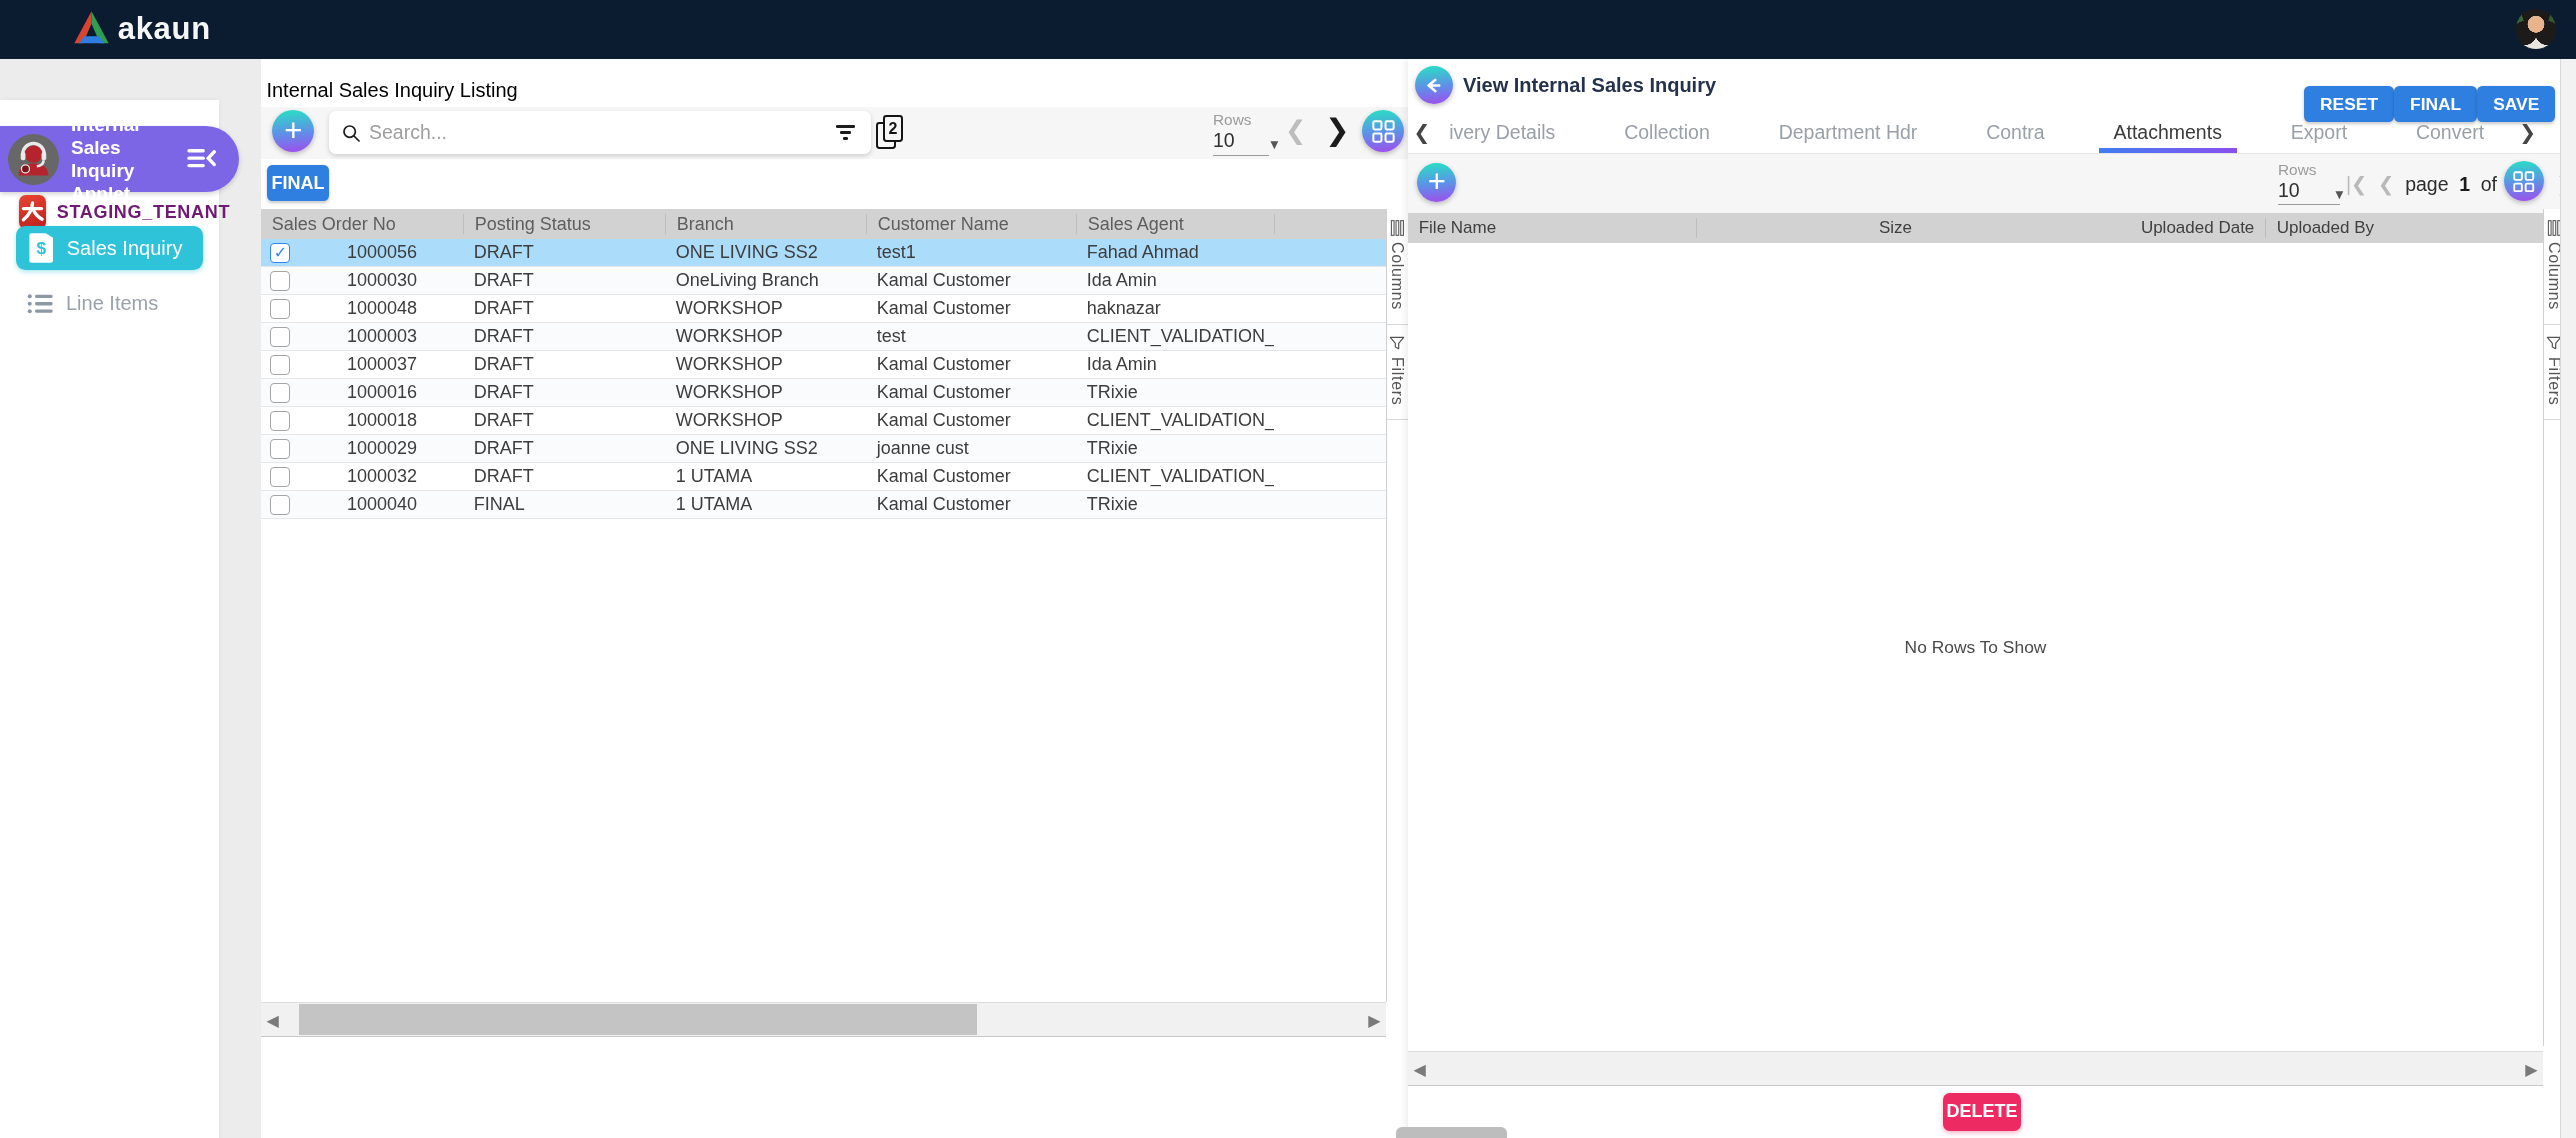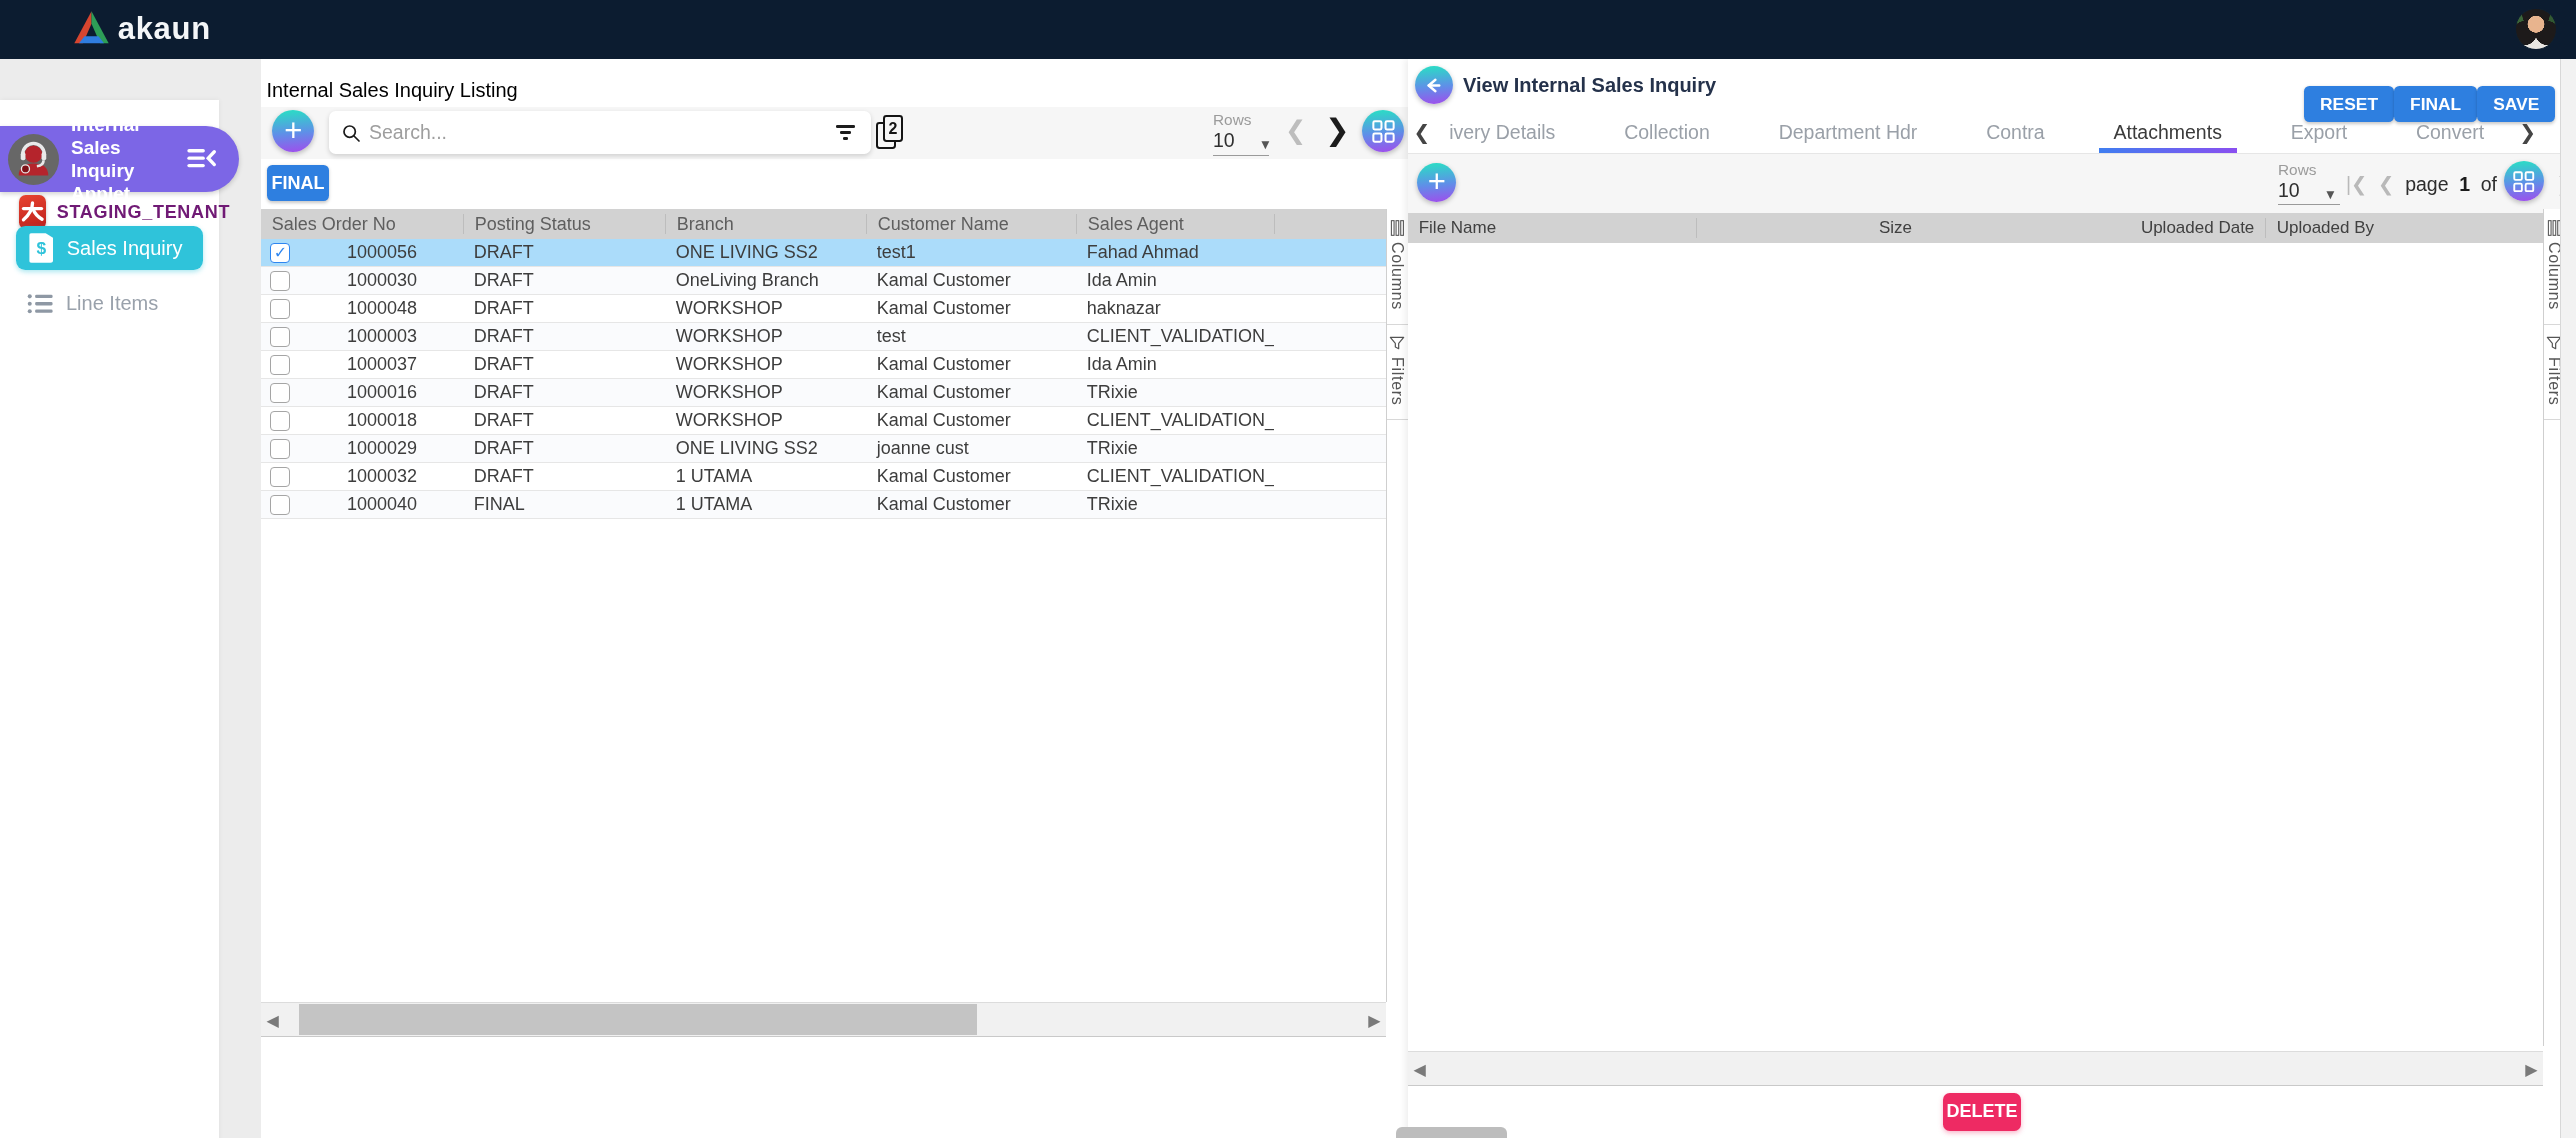--- a/index.html
+++ b/index.html
@@ -47,21 +47,21 @@
 
   
   .gbtn { border-radius:50%; background:linear-gradient(175deg,#2fd6c8 8%,#5f8fe8 55%,#a14cec 100%);
     display:flex; align-items:center; justify-content:center; cursor:pointer; border:none;
     box-shadow:0 2px 5.4px rgba(0,0,0,.25); }
   .plus-glyph { color:#fff; font-size:31px; font-weight:300; line-height:1; margin-top:-2.7px; }
   .blue-btn { background:#2e7fe0; color:#ffffff; font-weight:700; border:none; border-radius:5.4px;
     display:flex; align-items:center; justify-content:center; cursor:pointer; box-shadow:0 1.3px 3.4px rgba(0,0,0,.22); }
   .rows-widget { display:flex; flex-direction:column; }
   .rows-label { font-size:15.4px; color:#9b9b9b; }
-  .rows-value { display:flex; align-items:flex-end; gap:24px; border-bottom:1.3px solid #9a9a9a; padding-bottom:2.7px; cursor:pointer; }
+  .rows-value { display:flex; align-items:flex-end; gap:33px; border-bottom:1.3px solid #9a9a9a; padding-bottom:2.7px; cursor:pointer; }
   .rows-num { font-size:19.5px; color:#2f2f2f; }
   .caret { font-size:13.4px; color:#555; }
   .pg-chev { font-size:20px; color:#bdbdbd; cursor:pointer; line-height:1; }
   .pg-chev.dark { color:#1c1c1c; }
 
   
   .left-panel { position:absolute; left:261px; top:59px; width:1147px; height:1080px; background:#ffffff; z-index:10; }
   .lp-title { position:absolute; left:5.4px; top:20px; font-size:20px; color:#000000; font-weight:400; }
   .lp-toolbar { position:absolute; left:0; top:48px; width:1147px; height:52px; background:#f6f6f6; }
   .lp-add { position:absolute; left:11.4px; top:3.4px; width:42px; height:42px; }
@@ -463,20 +463,23 @@
     </button>
   </div>
 
   <div class="rp-thead">
     <div class="hc c0">File Name</div>
     <div class="hc c1">Size</div>
     <div class="hc c2">Uploaded Date</div>
     <div class="hc c3">Uploaded By</div>
   </div>
 
+  <div class="rp-empty">
+    <span>No Rows To Show</span>
+  </div>
 
   <div class="side-strip rp-strip">
     <div class="strip-tab">
       <svg width="14.8" height="16" viewBox="0 0 22 24">
         <rect x="2" y="1" width="4" height="22" fill="none" stroke="#555" stroke-width="1.6"></rect>
         <rect x="9" y="1" width="4" height="22" fill="none" stroke="#555" stroke-width="1.6"></rect>
         <rect x="16" y="1" width="4" height="22" fill="none" stroke="#555" stroke-width="1.6"></rect>
       </svg>
       <span class="vtext">Columns</span>
     </div>

